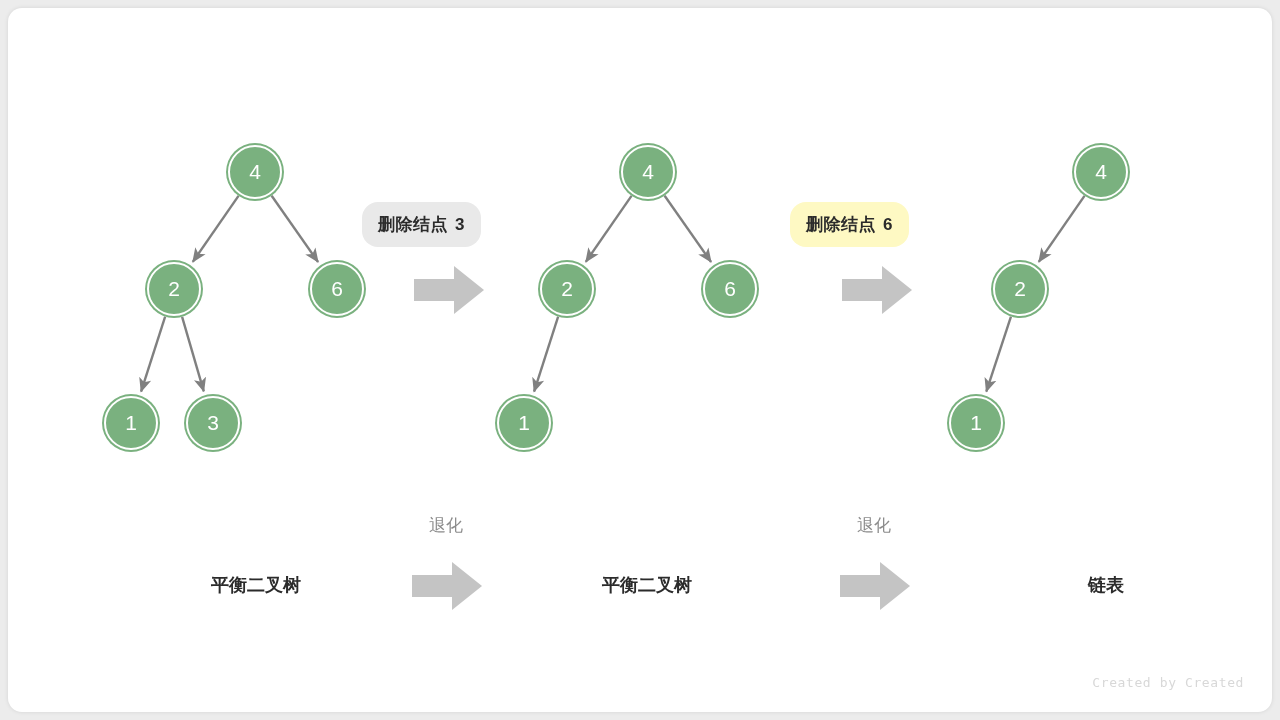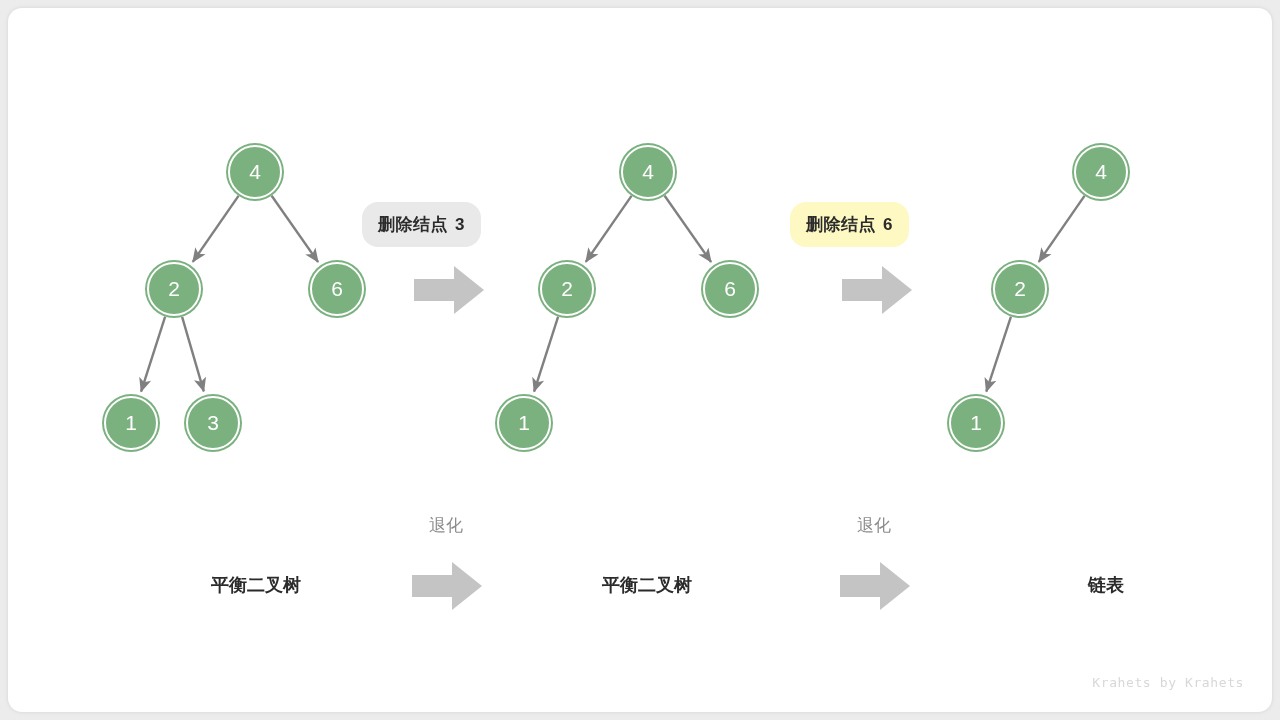--- a/index.html
+++ b/index.html
@@ -168,15 +168,15 @@
         </svg>
       </div>
     <div id="captions-group">
         <div class="caption" style="left: 248px; top: 565px; color: rgb(43, 43, 43);">平衡二叉树</div>
         <div class="caption" style="left: 639px; top: 565px; color: rgb(43, 43, 43);">平衡二叉树</div>
         <div class="caption" style="left: 1092px; top: 565px; color: rgb(43, 43, 43); margin-left: 6px;">链表</div>
         <div class="degen-label" style="left: 438px; top: 506px; color: rgb(140, 140, 140);">退化</div>
         <div class="degen-label" style="left: 866px; top: 506px; color: rgb(140, 140, 140);">退化</div>
       </div>
 
-    <div id="watermark">Krahets by Krahets</div>
+    <div id="watermark">Created by Created</div>
   </div>
 </div>
 
 </body></html>

